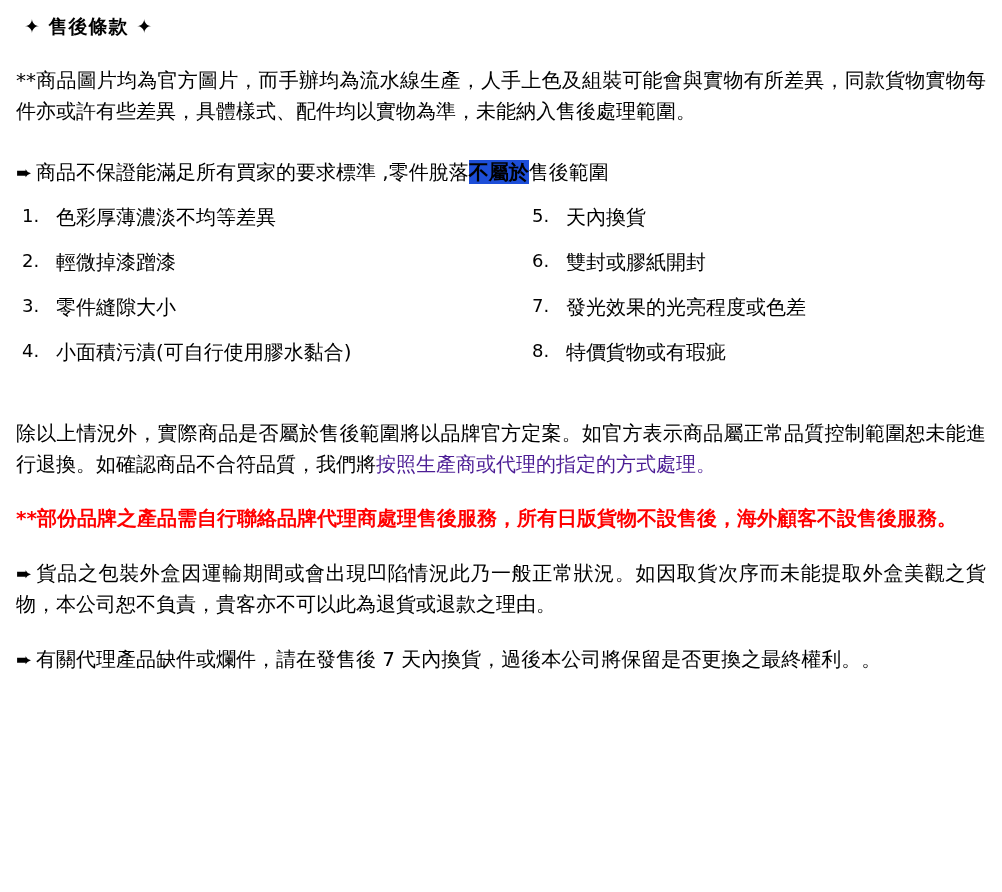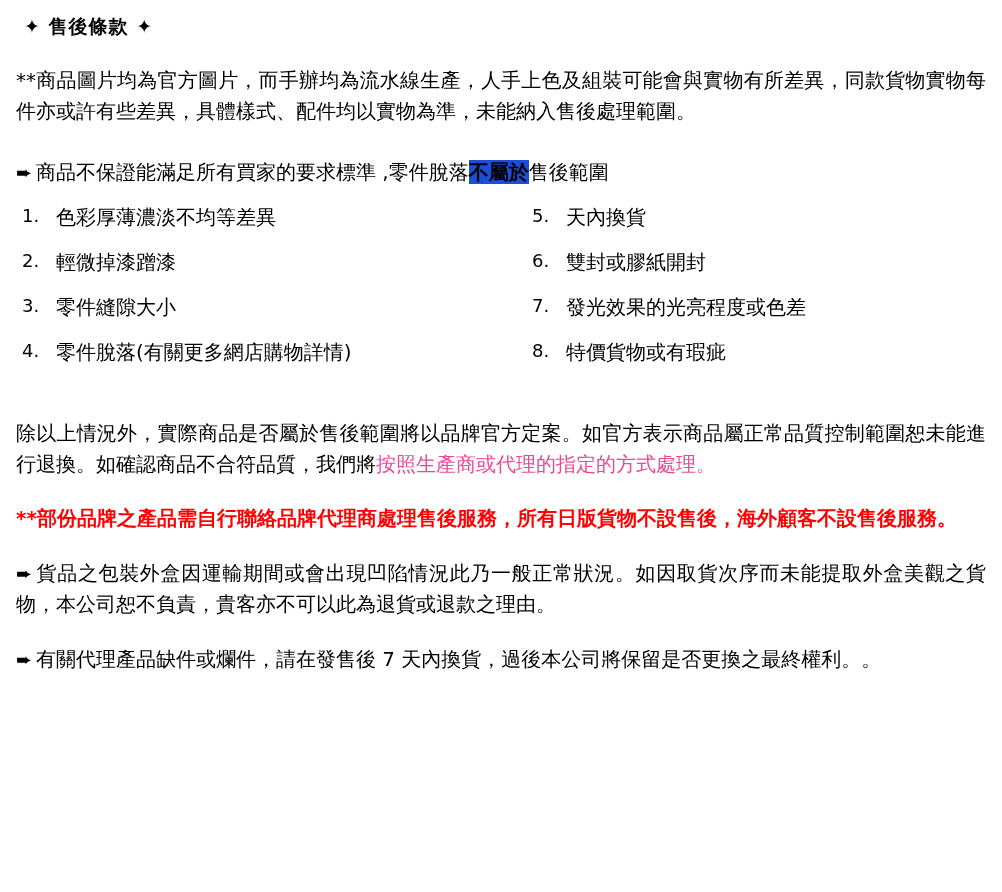--- a/index.html
+++ b/index.html
@@ -77,21 +77,21 @@
     flex: 0 0 34px;
     font-size: 18px;
   }
   .li-txt {
     flex: 1 1 auto;
   }
   .para-after-list {
     margin-top: 34px;
   }
   .grey {
-    color: #ec4899;
+    color: #4c1d95;
     font-family: Liberation Mono, monospace;
   }
   .para-red {
     color: #ff0000;
     font-weight: bold;
     font-size: 20px;
     line-height: 1.55;
     margin: 22px 0 16px 0;
     text-align: justify;
   }
@@ -129,21 +129,21 @@
         <li>
           <span class="li-num">2.</span>
           <span class="li-txt">輕微掉漆蹭漆</span>
         </li>
         <li>
           <span class="li-num">3.</span>
           <span class="li-txt">零件縫隙大小</span>
         </li>
         <li>
           <span class="li-num">4.</span>
-          <span class="li-txt">零件脫落(有關更多網店購物詳情)</span>
+          <span class="li-txt">小面積污漬(可自行使用膠水黏合)</span>
         </li>
       </ol>
     </div>
     <div class="list-col right">
       <ol>
         <li>
           <span class="li-num">5.</span>
           <span class="li-txt">天內換貨</span>
         </li>
         <li>

